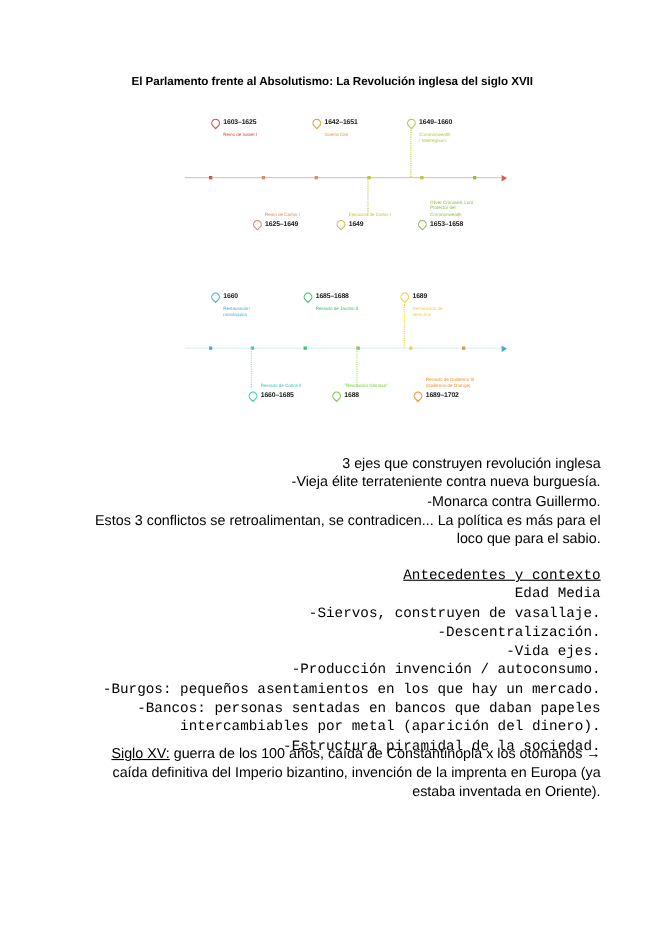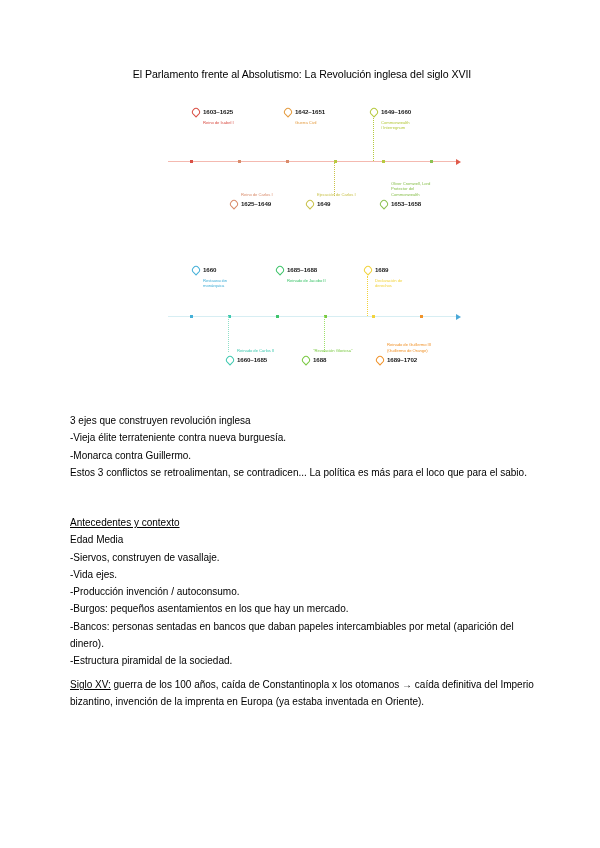--- a/index.html
+++ b/index.html
@@ -23,21 +23,21 @@
   }
 
   
   .doc-title {
     position: absolute;
     left: 4px;
     right: 0;
     top: 68px;
     text-align: center;
     font-size: 10.6px;
-    font-weight: normal;
+    font-weight: bold;
     letter-spacing: -0.05px;
     color: #000;
   }
 
   
   .timeline {
     position: absolute;
     left: 150px;
     width: 310px;
   }
@@ -106,28 +106,29 @@
     position: absolute;
     font-size: 4.2px;
     line-height: 5.4px;
     white-space: pre-line;
     letter-spacing: -0.05px;
   }
 
   
   .body-text {
     position: absolute;
-    left: 70px;
+    left: 80px;
     width: 466px;
-    font-size: 10px;
+    font-size: 13px;
     line-height: 17.3px;
     color: #000;
+    text-align: right;
   }
   #para-ejes { top: 412px; }
-  #para-antecedentes { top: 514px; }
+  #para-antecedentes { top: 514px; font-family: Liberation Mono, monospace; }
   #para-siglo { top: 676px; }
 
   .u { text-decoration: underline; }
 </style>
 </head>
 <body>
 
 <div class="page">
 
   <div class="doc-title">El Parlamento frente al Absolutismo: La Revolución inglesa del siglo XVII</div>
@@ -204,20 +205,21 @@
   <div class="body-text" id="para-ejes">
       <div>3 ejes que construyen revolución inglesa</div>
       <div>-Vieja élite terrateniente contra nueva burguesía.</div>
       <div>-Monarca contra Guillermo.</div>
       <div>Estos 3 conflictos se retroalimentan, se contradicen... La política es más para el loco que para el sabio.</div>
     </div>
   <div class="body-text" id="para-antecedentes">
       <div class="u">Antecedentes y contexto</div>
       <div>Edad Media</div>
       <div>-Siervos, construyen de vasallaje.</div>
+      <div>-Descentralización.</div>
       <div>-Vida ejes.</div>
       <div>-Producción invención / autoconsumo.</div>
       <div>-Burgos: pequeños asentamientos en los que hay un mercado.</div>
       <div>-Bancos: personas sentadas en bancos que daban papeles intercambiables por metal (aparición del dinero).</div>
       <div>-Estructura piramidal de la sociedad.</div>
     </div>
   <div class="body-text" id="para-siglo">
       <div><span class="u">Siglo XV:</span><span> guerra de los 100 años, caída de Constantinopla x los otomanos → caída definitiva del Imperio bizantino, invención de la imprenta en Europa (ya estaba inventada en Oriente).</span></div>
     </div>
 

